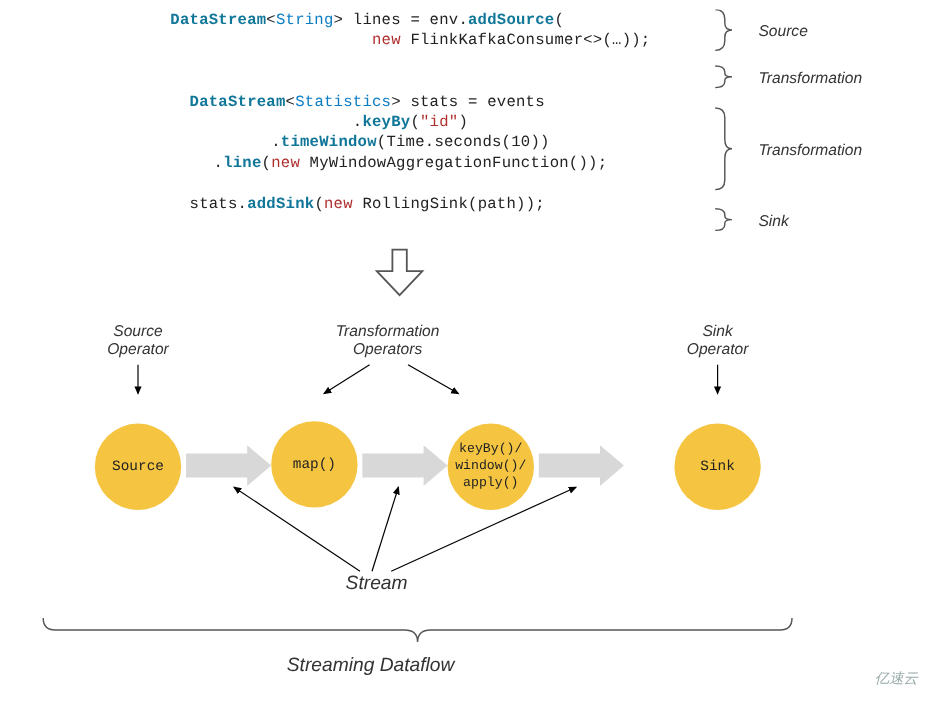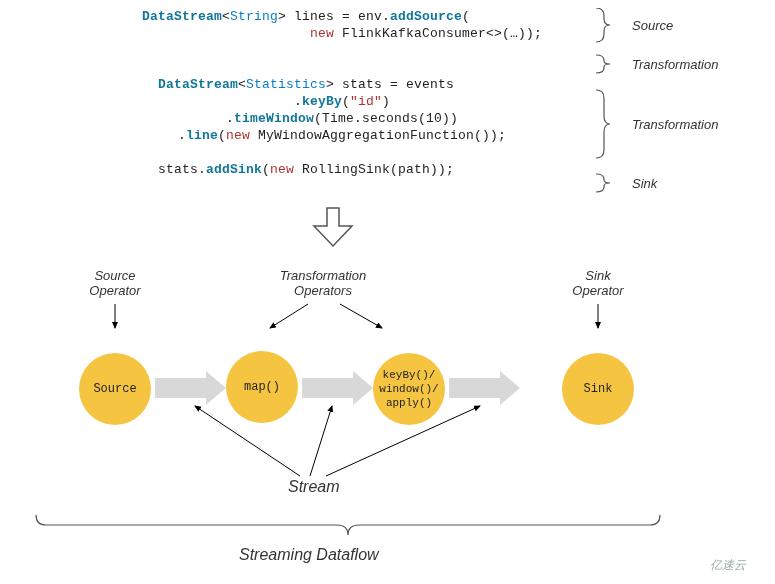--- a/index.html
+++ b/index.html
@@ -167,16 +167,16 @@
     <line x1="290" y1="78" x2="185" y2="8" stroke="#000" stroke-width="1" marker-end="url(#ah2)"></line>
     <line x1="300" y1="78" x2="322" y2="8" stroke="#000" stroke-width="1" marker-end="url(#ah2)"></line>
     <line x1="316" y1="78" x2="470" y2="8" stroke="#000" stroke-width="1" marker-end="url(#ah2)"></line>
   </svg>
 
   <svg width="700" height="30" style="position:absolute; left:22px; top:255px;">
     <path class="brace" d="M4,2 Q4,12 14,12 L305,12 Q316,12 316,22 Q316,12 327,12 L618,12 Q628,12 628,2"></path>
   </svg>
   <div class="stream-label" style="left:229px; top:288px;">Streaming Dataflow</div>
 
-  <div style="position:absolute; right:19px; bottom:4px; font-size:12px; color:#9aa; font-style:italic;">
+  <div style="position:absolute; right:0; bottom:4px; font-size:12px; color:#9aa; font-style:italic;">
     <span>亿速云</span>
   </div>
 </div>
 
 </body></html>

